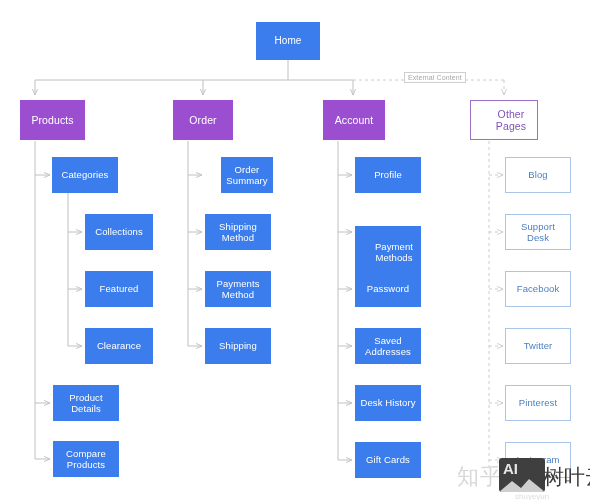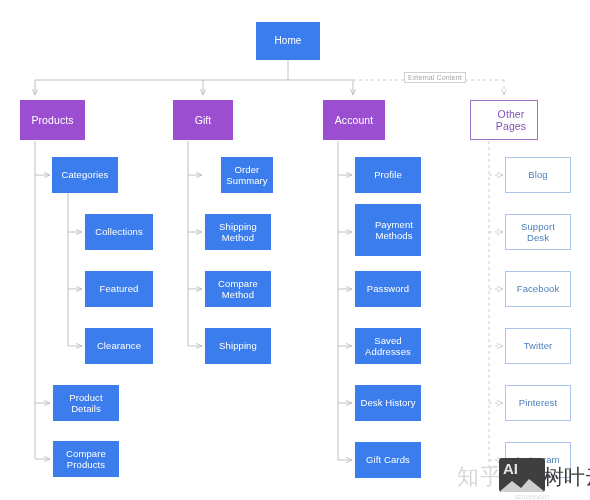--- a/index.html
+++ b/index.html
@@ -151,21 +151,21 @@
   </div>
 
   <div class="ext-label" style="left:404px;top:72px;">
     <span>External Content</span>
   </div>
 
   <div class="node n-cat" style="left:20px;top:100px;width:65px;height:40px;">
     <span>Products</span>
   </div>
   <div class="node n-cat" style="left:173px;top:100px;width:60px;height:40px;">
-    <span>Gift</span>
+    <span>Order</span>
   </div>
   <div class="node n-cat" style="left:323px;top:100px;width:62px;height:40px;">
     <span>Account</span>
   </div>
   <div class="node n-ext-head" style="left:470px;top:100px;width:68px;height:40px;">
     <span>Other Pages</span>
   </div>
 
   <div class="node n-leaf" style="left:52px;top:157px;width:66px;height:36px;">
     <span>Categories</span>
@@ -186,30 +186,30 @@
     <span>Compare Products</span>
   </div>
 
   <div class="node n-leaf" style="left:221px;top:157px;width:52px;height:36px;">
     <span>Order Summary</span>
   </div>
   <div class="node n-leaf" style="left:205px;top:214px;width:66px;height:36px;">
     <span>Shipping Method</span>
   </div>
   <div class="node n-leaf" style="left:205px;top:271px;width:66px;height:36px;">
-    <span>Compare Method</span>
+    <span>Payments Method</span>
   </div>
   <div class="node n-leaf" style="left:205px;top:328px;width:66px;height:36px;">
     <span>Shipping</span>
   </div>
 
   <div class="node n-leaf" style="left:355px;top:157px;width:66px;height:36px;">
     <span>Profile</span>
   </div>
-  <div class="node n-leaf" style="left:355px;top:204px;width:66px;height:52px;padding-left:12px;">
+  <div class="node n-leaf" style="left:355px;top:226px;width:66px;height:52px;padding-left:12px;">
     <span>Payment Methods</span>
   </div>
   <div class="node n-leaf" style="left:355px;top:271px;width:66px;height:36px;text-align:center;">
     <span>Password</span>
   </div>
   <div class="node n-leaf" style="left:355px;top:328px;width:66px;height:36px;">
     <span>Saved Addresses</span>
   </div>
   <div class="node n-leaf" style="left:355px;top:385px;width:66px;height:36px;">
     <span>Desk History</span>

